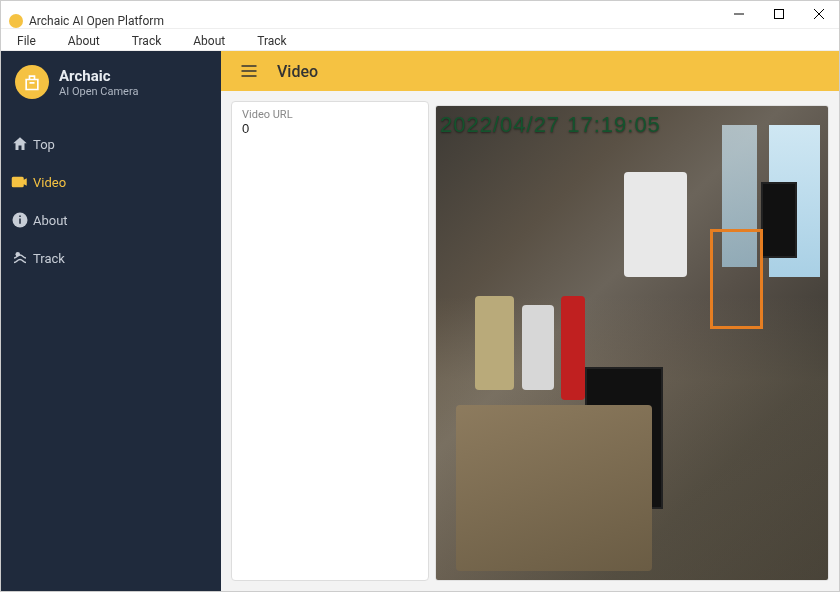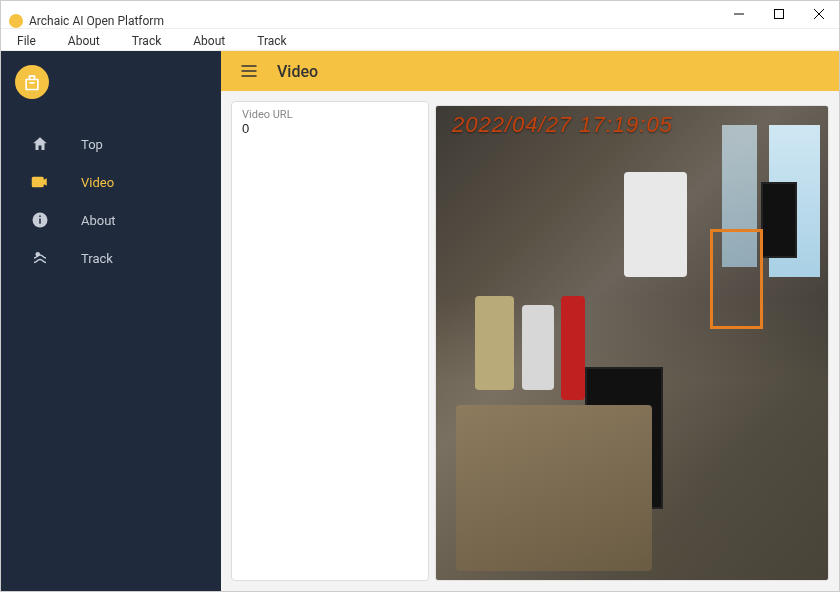--- a/index.html
+++ b/index.html
@@ -21,42 +21,42 @@
 
 .main { flex: 1; display: flex; min-height: 0; }
 
 
 .sidebar { width: 220px; background: #1f2a3c; color: #c7cdd6; display: flex; flex-direction: column; }
 .brand { display: flex; align-items: center; gap: 10px; padding: 14px 14px 18px 14px; }
 .brand-logo { width: 34px; height: 34px; background: #f5c242; border-radius: 50%; display: flex; align-items: center; justify-content: center; color: #fff; }
 .brand-text .name { font-size: 15px; font-weight: 700; color: #e8ecf1; }
 .brand-text .sub { font-size: 11px; color: #aeb6c2; }
 .nav { display: flex; flex-direction: column; margin-top: 8px;}
-.nav-item { display: flex; align-items: center; gap: 32px; padding: 10px 30px; color: #c7cdd6; font-size: 13px; cursor: pointer; }
+.nav-item { display: flex; align-items: center; gap: 4px; padding: 10px 10px; color: #c7cdd6; font-size: 13px; cursor: pointer; }
 .nav-item.active { color: #f5c242; }
 .nav-icon { width: 18px; height: 18px; display: flex; align-items: center; justify-content: center; }
 .nav-icon svg { width: 18px; height: 18px; fill: currentColor; }
 
 
 .content { flex: 1; background: #f3f3f3; display: flex; flex-direction: column; min-width: 0; }
 .content-header { height: 40px; background: #f5c242; display: flex; align-items: center; gap: 18px; padding-left: 18px; color: #333; }
 .hamburger { cursor: pointer; display: flex; align-items: center; }
 .content-title { font-size: 16px; font-weight: 500; color: #333; }
 
 .content-body { flex: 1; padding: 10px; display: flex; flex-direction: row; gap: 6px; min-height: 0;}
 .url-box { background: #fff; border: 1px solid #ddd; border-radius: 4px; padding: 6px 10px; }
 .url-label { font-size: 11px; color: #888; }
 .url-value { font-size: 13px; color: #222; border: none; outline: none; width: 100%; background: transparent; }
 
 .video-frame { flex: 1; background: #fff; border: 1px solid #e2e2e2; border-radius: 3px; margin-top: 4px; display: flex; align-items: stretch; justify-content: stretch; position: relative; overflow: hidden; min-height: 0;}
 .video-canvas { position: absolute; inset: 0; background: linear-gradient(135deg, #3d3a35 0%, #5a5145 25%, #6b645a 40%, #575048 55%, #3c3933 75%, #2e2c28 100%); }
 .video-canvas::before { content:""; position:absolute; left:0; right:0; top:40%; height:60%; background: linear-gradient(180deg, rgba(255,255,255,0) 0%, rgba(200,180,140,0.15) 30%, rgba(180,160,120,0.2) 100%);}
 .floorpatch { position:absolute; border-radius:4px; }
 .windowlight { position:absolute; background: linear-gradient(180deg,#cfe7f3 0%, #a9d0e5 100%); }
-.timestamp { position: absolute; top: 6px; left: 16px; color: #c2410c; font-size: 22px; letter-spacing: 1px; font-family: Arial, sans-serif; text-shadow: 0 1px 2px rgba(0,0,0,0.5); font-style: italic; }
+.timestamp { position: absolute; top: 6px; left: 4px; color: #14532d; font-size: 22px; letter-spacing: 1px; font-family: Arial, sans-serif; text-shadow: 0 1px 2px rgba(0,0,0,0.5); }
 .detect-box { position: absolute; border: 3px solid #e67e22; }
 .monitor { position:absolute; background:#111; border:2px solid #222; }
 </style>
 </head>
 <body>
 
 <div class="titlebar">
   <div class="titlebar-left">
     <span class="app-icon"></span>
     <span class="titlebar-title">Archaic AI Open Platform</span>
@@ -89,20 +89,24 @@
 </div>
 
 <div class="main">
 
   <div class="sidebar">
     <div class="brand">
       <div class="brand-logo">
         <svg viewBox="0 0 24 24" width="20" height="20">
             <path fill="#fff" d="M4 22V8h4V4h8v4h4v14H4zm6-16v2h4V6h-4zM6 10v10h12V10H6zm3 2h6v2H9v-2z"></path>
           </svg>
+      </div>
+      <div class="brand-text">
+        <div class="name">Archaic</div>
+        <div class="sub">AI Open Camera</div>
       </div>
     </div>
     <div class="nav">
       <div class="nav-item">
         <span class="nav-icon">
           <svg viewBox="0 0 24 24">
               <path d="M12 3l9 8h-3v9h-4v-6H10v6H6v-9H3z"></path>
             </svg>
         </span>
         <span>Top</span>

